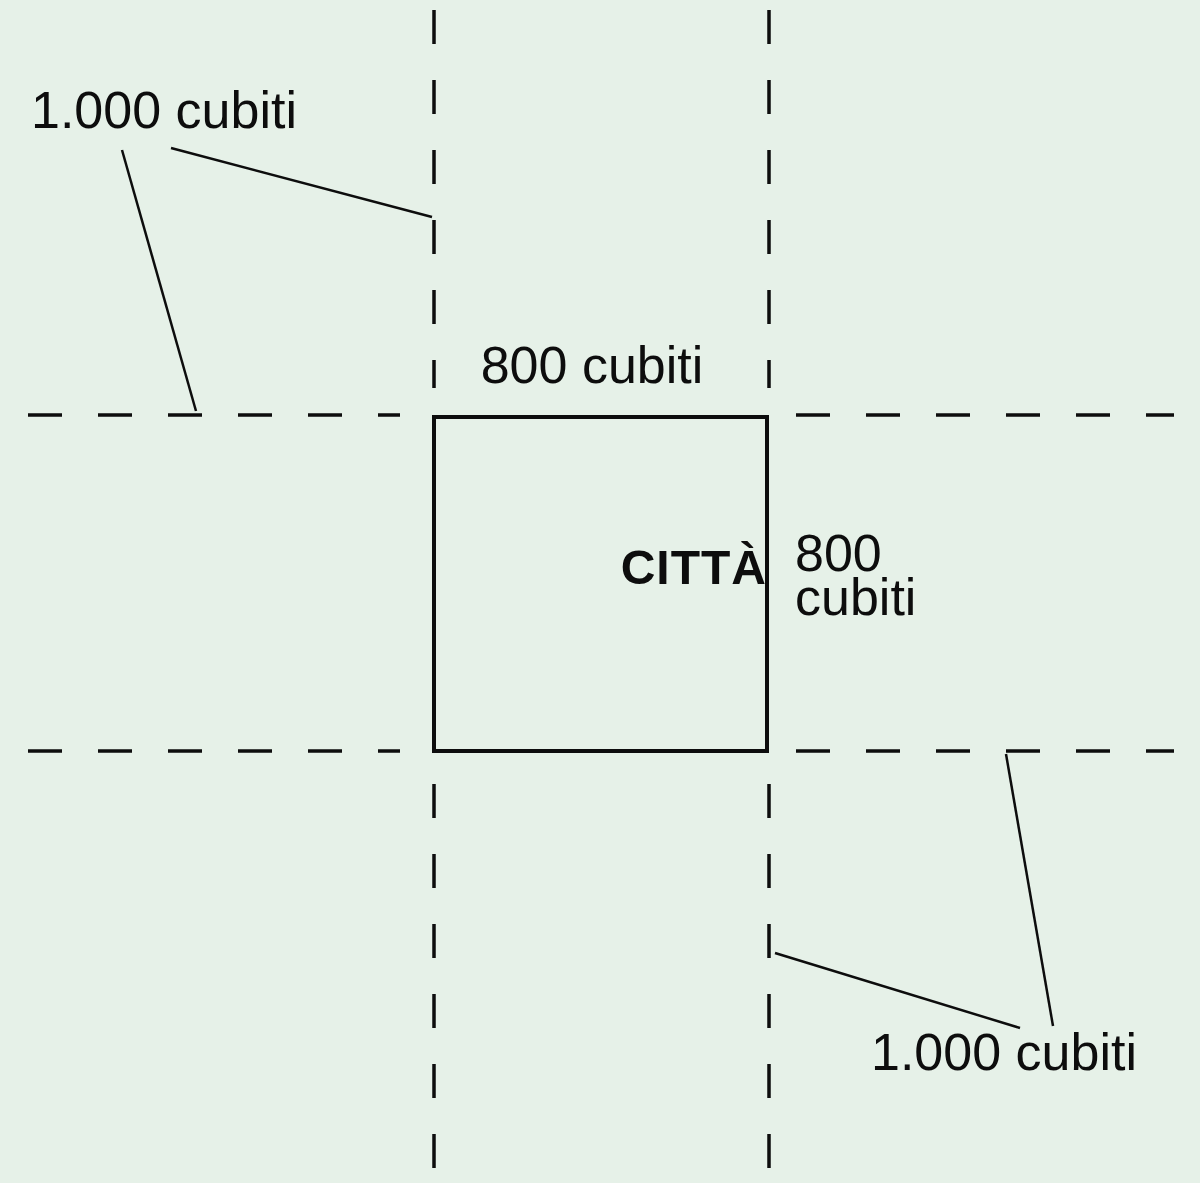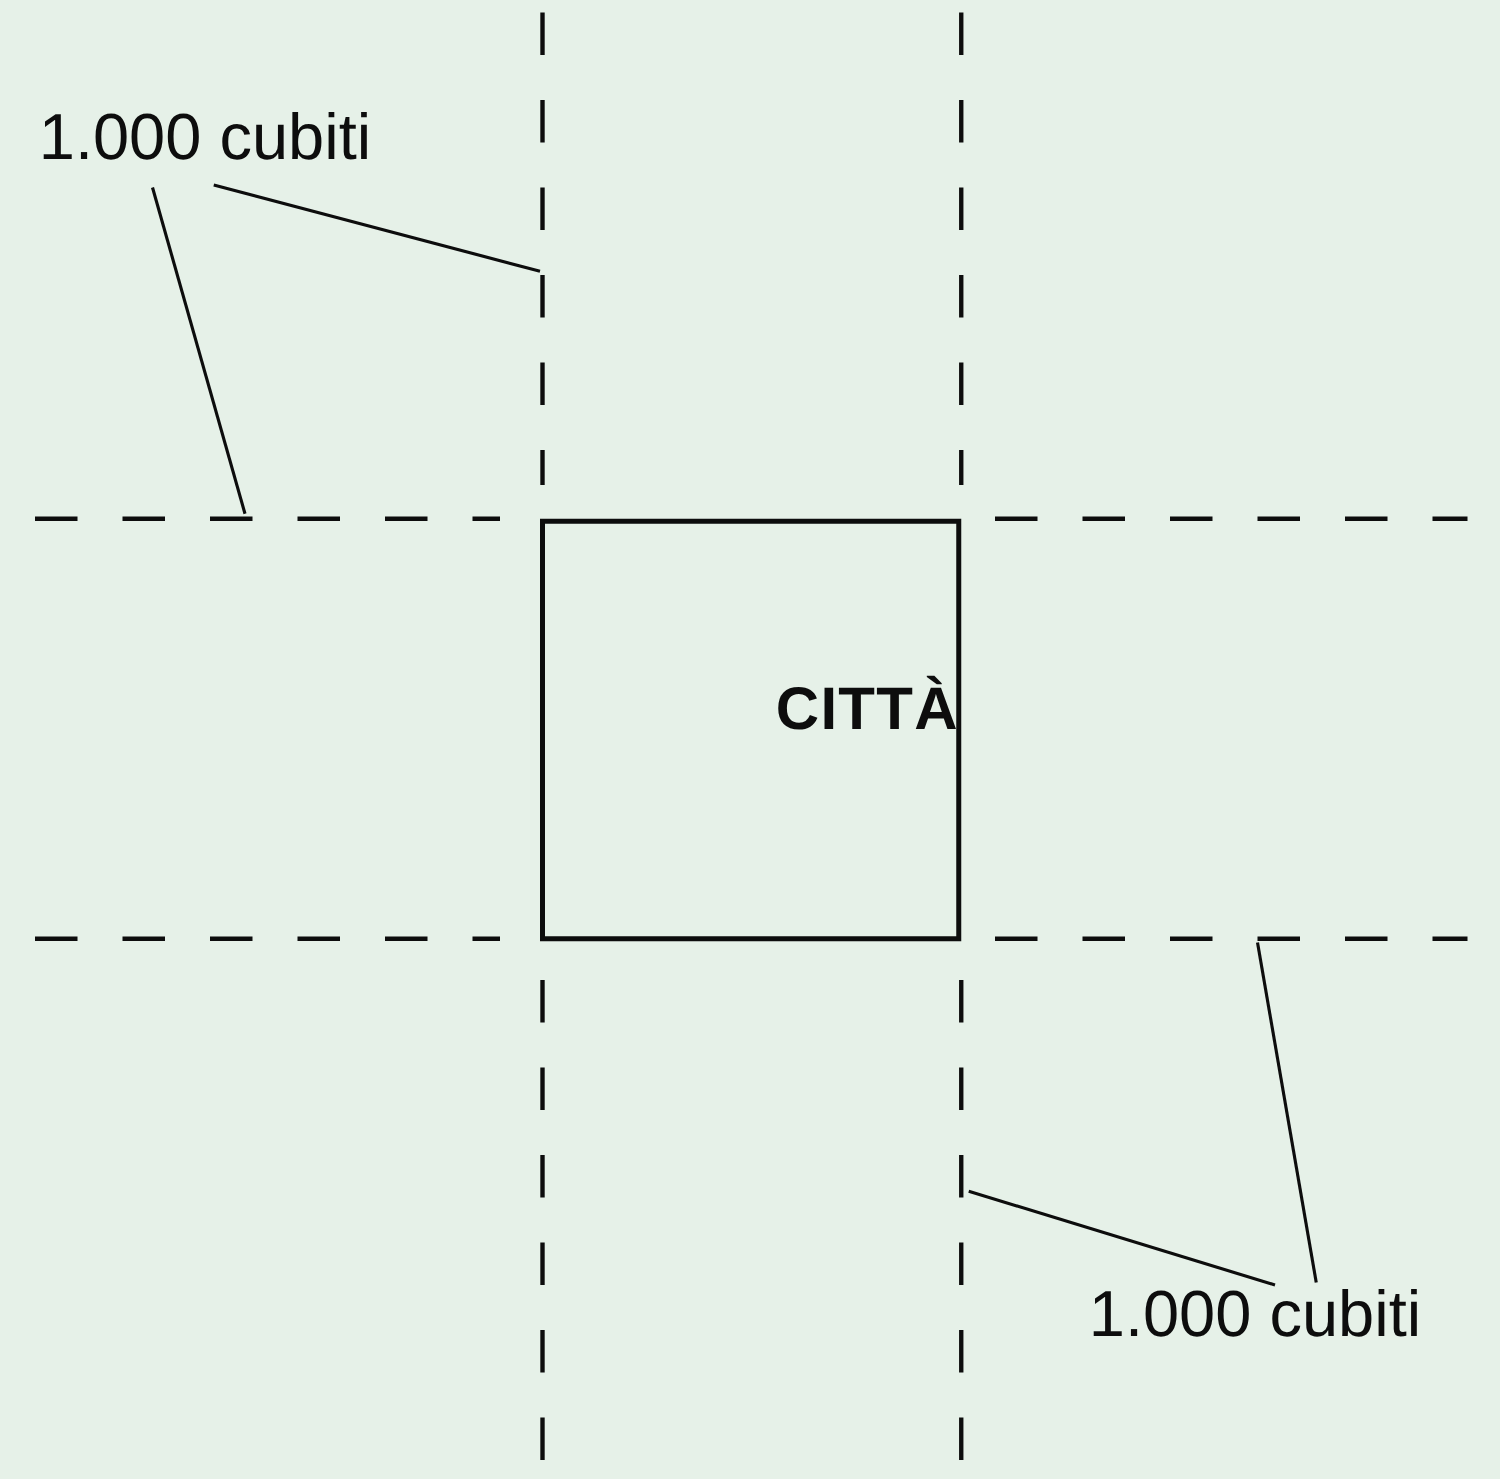--- a/index.html
+++ b/index.html
@@ -87,19 +87,24 @@
     <rect class="square" x="434" y="417" width="333" height="334"></rect>
 
     <line class="leader" x1="171" y1="148" x2="432" y2="217"></line>
     <line class="leader" x1="122" y1="150" x2="196" y2="411"></line>
     <line class="leader" x1="1006" y1="754" x2="1053" y2="1026"></line>
     <line class="leader" x1="775" y1="953" x2="1020" y2="1028"></line>
   </svg>
 
   <div class="label" style="left:31px;top:84px;">1.000 cubiti</div>
 
+  <div class="label label-center" style="left:592px;top:339px;">800 cubiti</div>
 
+  <div class="label label-multiline" style="left:795px;top:531px;">
+    <div>800</div>
+    <div>cubiti</div>
+  </div>
 
   <div class="label" style="left:871px;top:1026px;">1.000 cubiti</div>
 
   <div class="city-label">CITTÀ</div>
 
 </div>
 
 </body></html>

